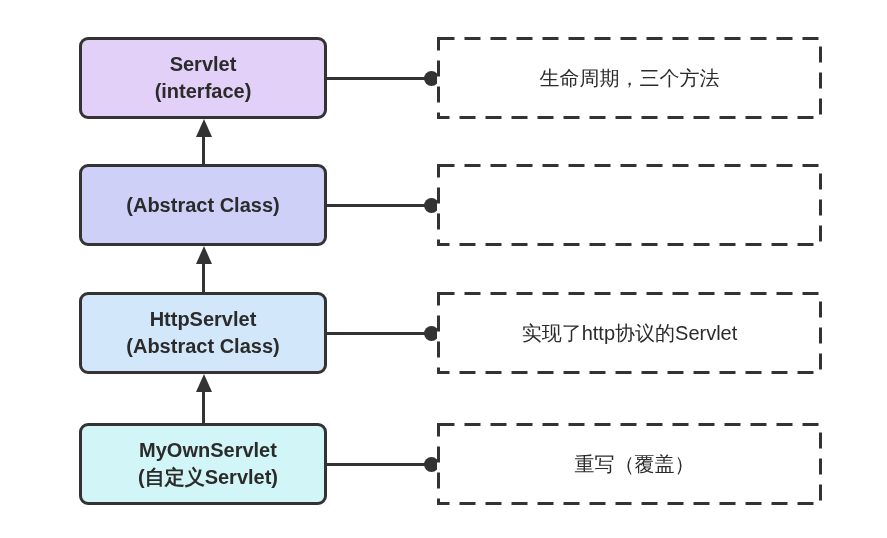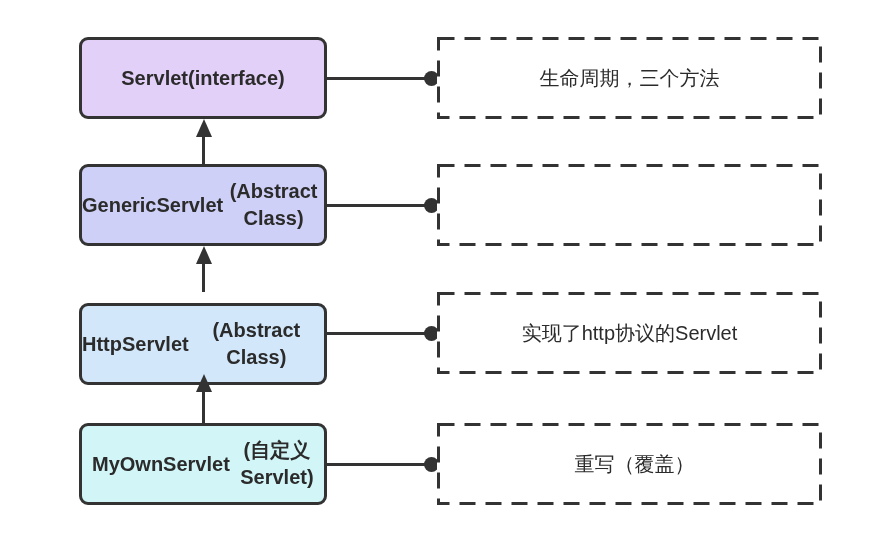--- a/index.html
+++ b/index.html
@@ -15,21 +15,21 @@
     background:var(--bg);
     overflow:hidden;
   }
   
   .class-box{
     position:absolute;
     left:79px;width:248px;height:82px;
     box-sizing:border-box;
     border:3px solid var(--border);
     border-radius:9px;
-    display:flex;
+    display:flex;flex-direction:column;
     align-items:center;justify-content:center;
     text-align:center;
     font-weight:bold;font-size:20px;line-height:27px;
   }
   
   .note-box{
     position:absolute;
     left:437px;width:385px;height:82px;
     box-sizing:border-box;
     display:flex;flex-direction:column;
@@ -104,37 +104,36 @@
     </svg>
     <div class="note-line">生命周期，三个方法</div>
   </div>
 
   <div class="arrow arrow-0">
     <div class="head"></div>
     <div class="shaft"></div>
   </div>
 
   <div class="class-box row-1" style="background-color: rgb(207, 208, 247);">
-    <div>GenericServlet</div>
     <div>(Abstract Class)</div>
   </div>
   <div class="connector conn-1"></div>
   <div class="dot dot-1"></div>
   <div class="note-box row-1">
     <svg class="frame" width="385" height="82">
       <rect x="1.5" y="1.5" width="382" height="79" fill="none" stroke="#333333" stroke-width="3" stroke-dasharray="16 10"></rect>
     </svg>
   </div>
 
   <div class="arrow arrow-1">
     <div class="head"></div>
     <div class="shaft"></div>
   </div>
 
-  <div class="class-box row-2" style="background-color: rgb(210, 231, 249); margin-top: 11px;">
+  <div class="class-box row-2" style="background-color: rgb(210, 231, 249);">
     <div>HttpServlet</div>
     <div>(Abstract Class)</div>
   </div>
   <div class="connector conn-2"></div>
   <div class="dot dot-2"></div>
   <div class="note-box row-2">
     <svg class="frame" width="385" height="82">
       <rect x="1.5" y="1.5" width="382" height="79" fill="none" stroke="#333333" stroke-width="3" stroke-dasharray="16 10"></rect>
     </svg>
     <div class="note-line">实现了http协议的Servlet</div>

